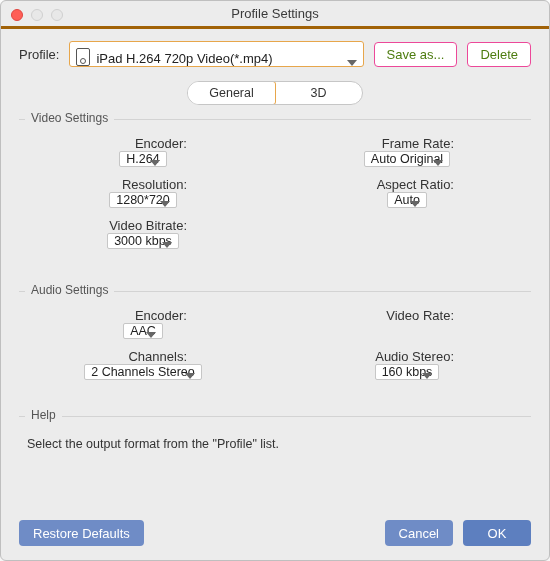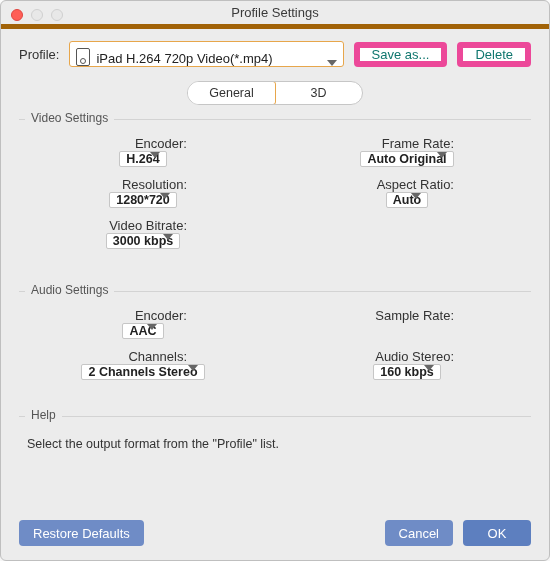--- a/index.html
+++ b/index.html
@@ -19,21 +19,21 @@
     border-radius: 6px;
     box-shadow: 0 2px 8px rgba(0,0,0,0.1);
     position: relative;
     overflow: hidden;
   }
   .titlebar {
     height: 28px;
     display: flex;
     align-items: center;
     position: relative;
-    border-bottom: 5px solid #a16207;
+    border-bottom: 3px solid #a16207;
   }
   .traffic {
     position: absolute;
     left: 10px;
     top: 8px;
     display: flex;
     gap: 8px;
   }
   .traffic span {
     width: 12px; height: 12px;
@@ -74,25 +74,25 @@
     content:"";position:absolute;bottom:1px;left:50%;transform:translateX(-50%);
     width:4px;height:4px;border:1px solid #555;border-radius:50%;
   }
   .select-text { flex:1; font-size:13px; color:#222; white-space:nowrap; overflow:hidden;}
   .chev {
     width:0;height:0;border-left:5px solid transparent;border-right:5px solid transparent;border-top:6px solid #666;flex:none;margin-left:4px;
   }
   .btn {
     height:25px;
     background:#fff;
-    border:6px solid #ec4899;
+    border:1px solid #ec4899;
     border-radius:4px;
     padding:0 12px;
     font-size:13px;
-    color:#0f766e;
+    color:#4d7c0f;
     display:flex;align-items:center;justify-content:center;
     cursor:pointer;
   }
   .seg {
     display:flex;
     margin: 0 auto 14px auto;
     width: 176px;
     border:1px solid #c6c6c6;
     border-radius:12px;
     overflow:hidden;
@@ -141,26 +141,25 @@
     color:#333;
     font-size:13px;
   }
   .flabel.wide { width: 110px; }
   .combo {
     flex:1;
     height:28px;
     background:#fff;
     border:1px solid #c6c6c6;
     border-radius:2px;
-    display:flex;align-items:flex-start;
+    display:flex;align-items:flex-end;
     padding:0 6px;
     position:relative;
     font-size:12.5px;
     color:#222;
-    font-weight:bold;
   }
   .combo .chev { position:absolute; right:6px; }
   .help-text{
     font-size:12.5px;color:#333;padding:4px 6px 40px 8px;
   }
   .footer{
     position:absolute;
     bottom:14px; left:18px; right:18px;
     display:flex; align-items:center;
   }
@@ -260,21 +259,21 @@
       <span class="group-label">Audio Settings</span>
       <div class="grid2">
         <div class="field">
           <span class="flabel">Encoder:</span>
           <div class="combo">
             <span>AAC</span>
             <span class="chev"></span>
           </div>
         </div>
         <div class="field">
-          <span class="flabel wide">Sample Rate:</span>
+          <span class="flabel wide">Video Rate:</span>
         </div>
         <div class="field">
           <span class="flabel">Channels:</span>
           <div class="combo">
             <span>2 Channels Stereo</span>
             <span class="chev"></span>
           </div>
         </div>
         <div class="field">
           <span class="flabel wide">Audio Stereo:</span>

